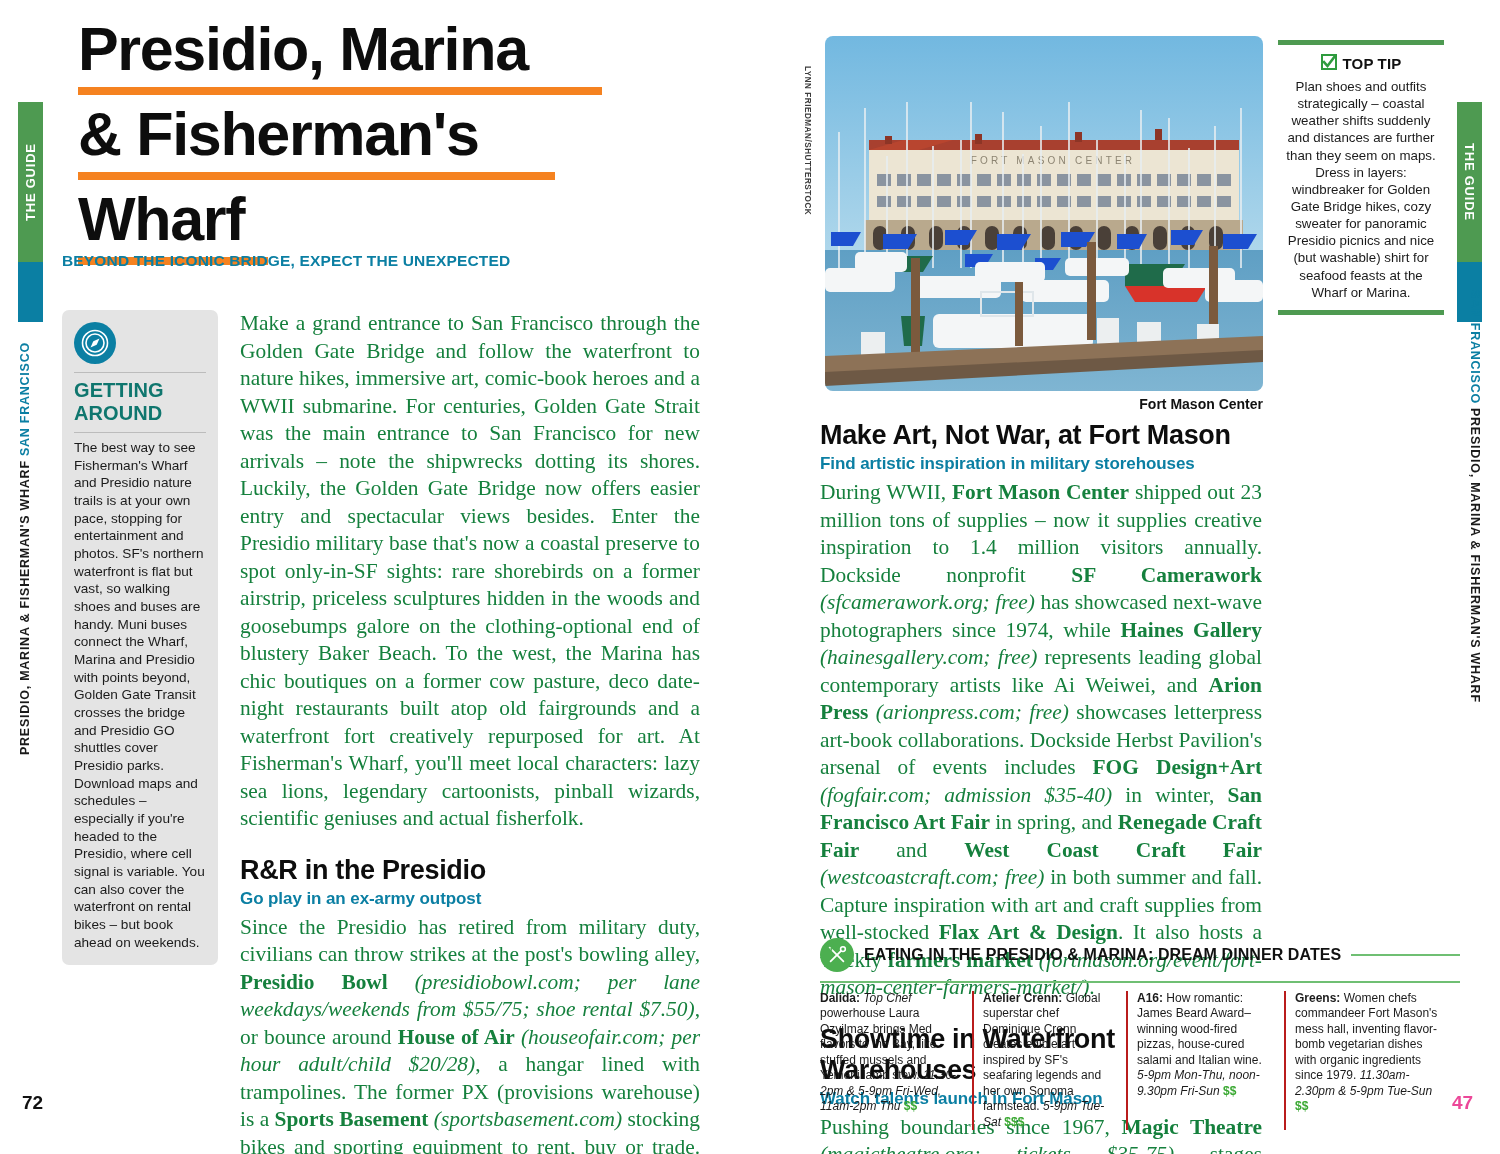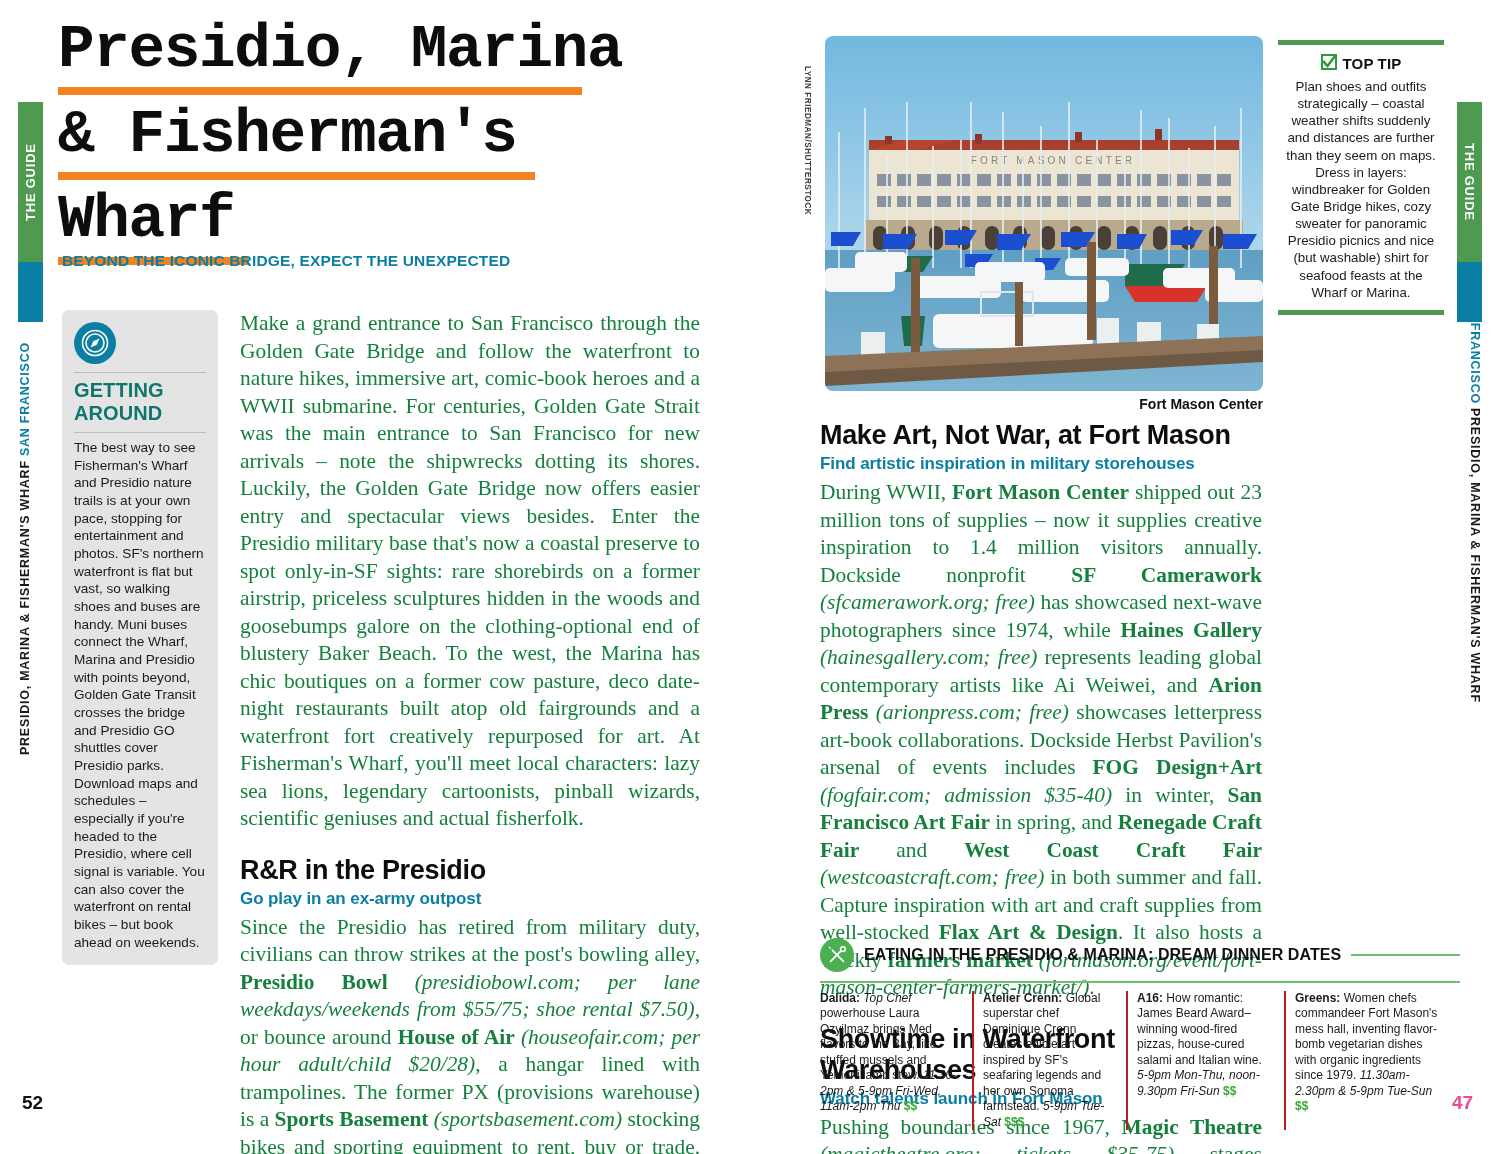--- a/index.html
+++ b/index.html
@@ -63,21 +63,21 @@
     writing-mode: vertical-rl;
     display: flex; align-items: flex-start; justify-content: flex-start;
     color: #1a1a1a; font-size: 12.5px;
   }
   .vright-run .sf { color: #0b7fa3; }
 
   
   .left-page { position: absolute; left: 0; top: 0; width: 750px; height: 1154px; }
 
   .headline {
-    position: absolute; left: 58px; top: 20px; width: 640px; font-family: Liberation Mono, monospace;
+    position: absolute; left: 78px; top: 20px; width: 640px;
   }
   .headline .hl {
     font-size: 61px; line-height: 0.97; font-weight: bold;
     letter-spacing: -0.022em; color: #0d0d0d;
     display: block;
   }
   .rule {
     background: #f58220; height: 8px; margin: 8px 0 10px 0;
   }
   .rule.r1 { width: 524px; }
@@ -251,21 +251,21 @@
 
     <div class="main-col">
       <div class="serif">Make a grand entrance to San Francisco through the Golden Gate Bridge and follow the waterfront to nature hikes, immersive art, comic-book heroes and a WWII submarine. For centuries, Golden Gate Strait was the main entrance to San Francisco for new arrivals – note the shipwrecks dotting its shores. Luckily, the Golden Gate Bridge now offers easier entry and spectacular views besides. Enter the Presidio military base that's now a coastal preserve to spot only-in-SF sights: rare shorebirds on a former airstrip, priceless sculptures hidden in the woods and goosebumps galore on the clothing-optional end of blustery Baker Beach. To the west, the Marina has chic boutiques on a former cow pasture, deco date-night restaurants built atop old fairgrounds and a waterfront fort creatively repurposed for art. At Fisherman's Wharf, you'll meet local characters: lazy sea lions, legendary cartoonists, pinball wizards, scientific geniuses and actual fisherfolk.</div>
 
       <div class="h2">R&amp;R in the Presidio</div>
       <div class="h3">Go play in an ex-army outpost</div>
 
       <div class="serif">Since the Presidio has retired from military duty, civilians can throw strikes at the post's bowling alley, <b>Presidio Bowl</b> <i>(presidiobowl.com; per lane weekdays/weekends from $55/75; shoe rental $7.50)</i>, or bounce around <b>House of Air</b> <i>(houseofair.com; per hour adult/child $20/28)</i>, a hangar lined with trampolines. The former PX (provisions warehouse) is a <b>Sports Basement</b> <i>(sportsbasement.com)</i> stocking bikes and sporting equipment to rent, buy or trade. Presidio's  is wildly popular for nature-themed play structures and nearby food trucks.</div>
     </div>
 
-    <div class="pagenum-l">52</div>
+    <div class="pagenum-l">72</div>
   </div>
 
   <div>
 
     <div class="photo-credit">LYNN FRIEDMAN/SHUTTERSTOCK</div>
 
     <div class="photo-wrap">
       <svg width="438" height="355" viewBox="0 0 438 355" aria-hidden="true">
         <defs>
           <linearGradient id="sky" x1="0" y1="0" x2="0" y2="1">

